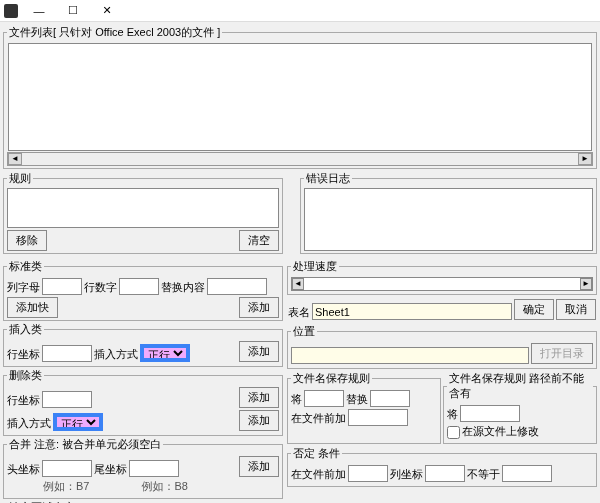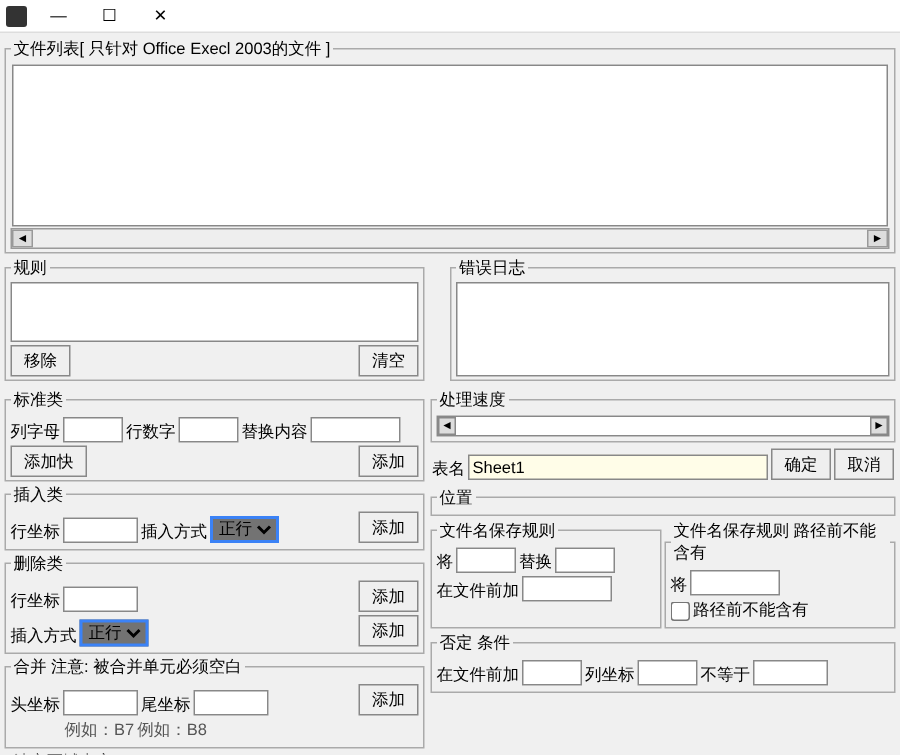--- a/index.html
+++ b/index.html
@@ -23,21 +23,21 @@
 .errlog{flex:1;margin-left:16px;display:flex;flex-direction:column}
 .errlog .box{flex:1;border:1px solid #888;background:#fff}
 .cols{display:flex;margin-top:3px}
 .left{flex:0 0 282px}
 .right{flex:1;margin-left:2px}
 .fr{display:flex;align-items:flex-end;gap:2px;margin:2px 0;flex-wrap:wrap}
 .fr label{white-space:nowrap}
 input[type=text]{border:1px solid #888;background:#fff;height:17px;padding:0 2px;font-size:11px}
 input.yellow{background:#fffde8}
 .w40{width:40px}.w50{width:50px}.w60{width:60px}
-select{border:2px solid #3b82f6;background:#737373;height:18px;font-size:11px}
+select{border:4px solid #3b82f6;background:#f0abfc;height:18px;font-size:11px}
 .speed{border:1px solid #888;height:14px;background:#fff;margin:1px 0;position:relative}
 .speed .l,.speed .r{position:absolute;top:0;width:12px;height:12px;background:#ddd;border:1px solid #888;font-size:8px;text-align:center;line-height:10px}
 .speed .l{left:0}.speed .r{right:0}
 input[type=checkbox]{vertical-align:middle}
 .disabled{color:#999}
 </style>
 </head>
 <body>
 
 <div class="titlebar">
@@ -126,21 +126,21 @@
   <div class="fr">
     <label>头坐标</label>
             <input type="text" class="w50" style="">
     <label>尾坐标</label>
             <input type="text" class="w50" style="">
     <div style="flex:1"></div>
     <button>添加</button>
   </div>
   <div class="fr" style="font-size:10px;color:#555">
     <span style="margin-left:36px">例如：B7</span>
-    <span style="">例如：B8</span>
+    <span style="margin-left:50px">例如：B8</span>
   </div>
 </fieldset>
 
 <fieldset class="fieldset">
   <legend>清空区域内容</legend>
 
 </fieldset>
 
 </div>
 
@@ -156,20 +156,24 @@
 
 <div class="fr" style="margin:4px 2px">
   <label>表名</label>
   <input type="text" class="yellow" style="flex: 1 1 0%;" value="Sheet1">
   <button>确定</button>
   <button>取消</button>
 </div>
 
 <fieldset class="fieldset">
   <legend>位置</legend>
+  <div class="fr">
+    <input type="text" class="yellow" style="flex: 1 1 0%;">
+    <button class="disabled">打开目录</button>
+  </div>
 </fieldset>
 
 <div style="display:flex">
   <fieldset class="fieldset" style="flex:1">
     <legend>文件名保存规则</legend>
     <div class="fr">
       <label>将</label>
               <input type="text" class="w40" style="">
       <label>替换</label>
               <input type="text" class="w40" style="">
@@ -180,21 +184,21 @@
     </div>
   </fieldset>
   <fieldset class="fieldset" style="flex:1">
     <legend>文件名保存规则 路径前不能含有</legend>
     <div class="fr">
       <label>将</label>
               <input type="text" class="w60" style="">
     </div>
     <div class="fr">
       <input type="checkbox" style="">
-      <label>路径前不能含有</label>
+      <label>在源文件上修改</label>
     </div>
   </fieldset>
 </div>
 
 <fieldset class="fieldset">
   <legend>否定 条件</legend>
   <div class="fr">
     <label>在文件前加</label>
             <input type="text" class="w40" style="">
     <label>列坐标</label>

